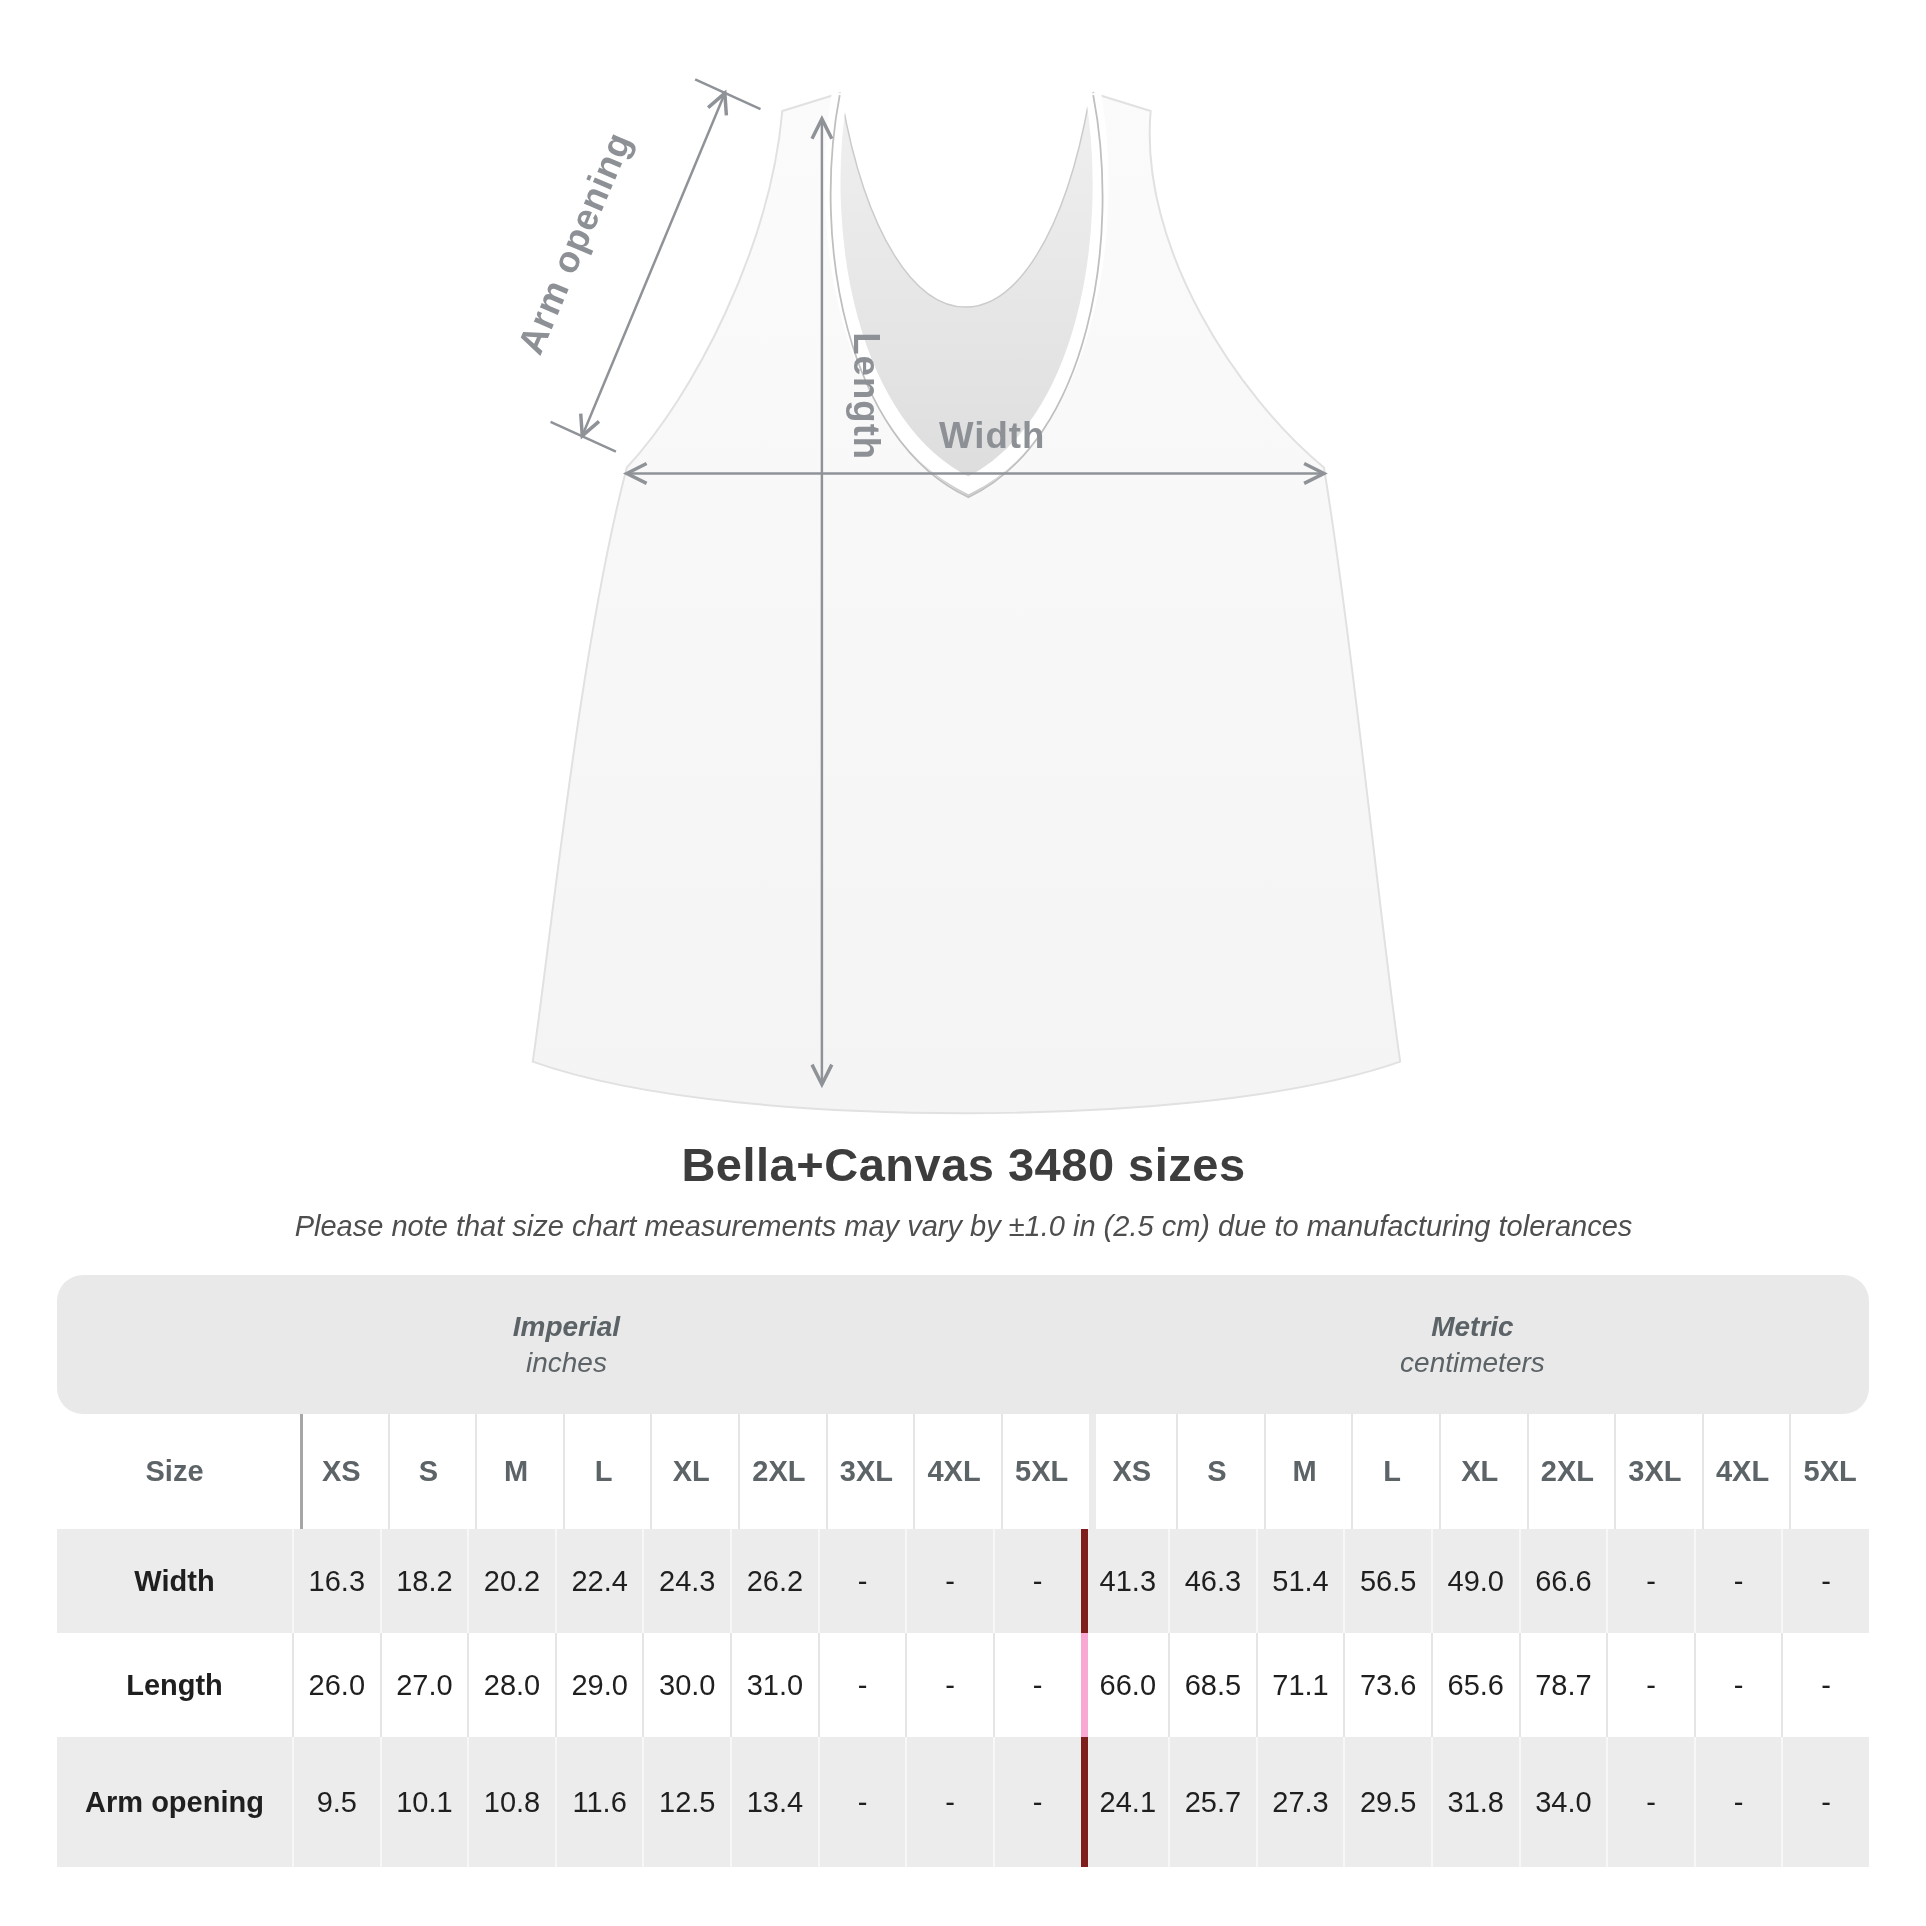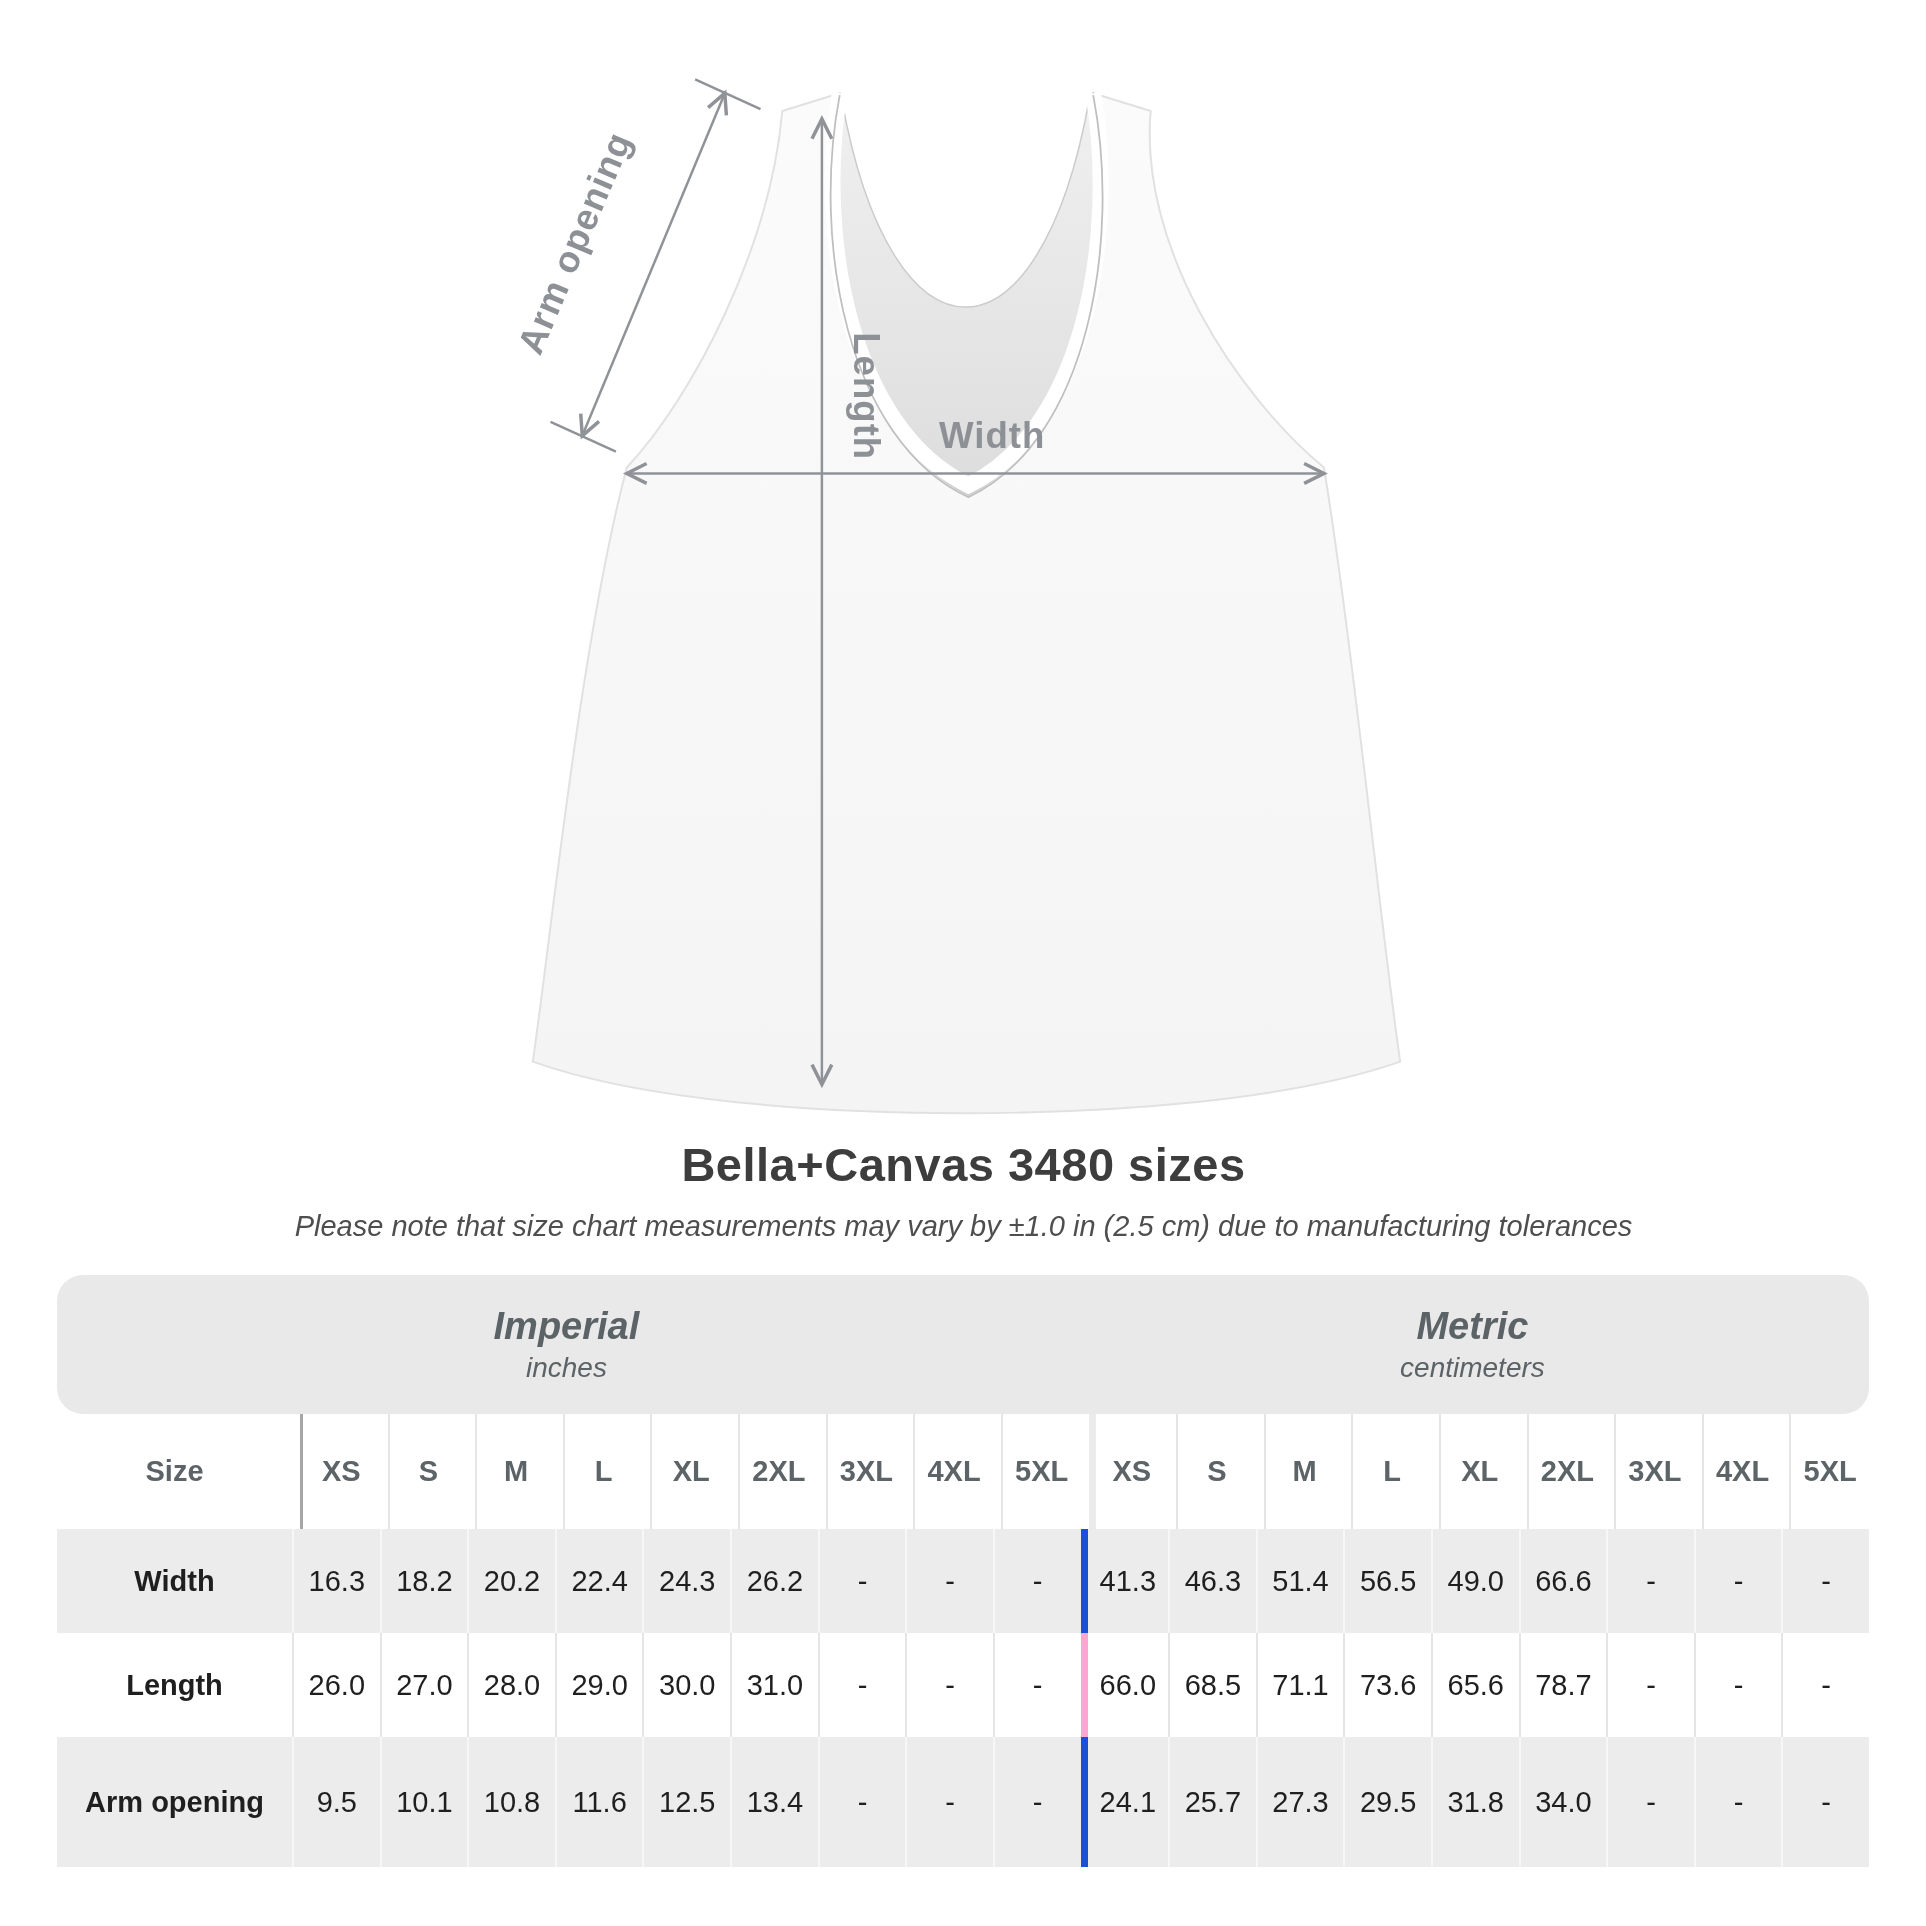--- a/index.html
+++ b/index.html
@@ -17,21 +17,21 @@
          font-size:29px;font-style:italic;color:#4e4e4e;}
 
   
   #size-table{position:absolute;left:57px;top:1275px;width:1812px;}
   .grid19{display:grid;grid-template-columns:235px repeat(18,1fr);}
 
   .band{height:139px;background:#e9e9ea;border-radius:26px;display:flex;overflow:hidden;}
   .band-half{display:flex;flex-direction:column;align-items:center;justify-content:center;}
   .band-half.imperial{width:56.23%;}
   .band-half.metric{width:43.77%;}
-  .band-title{font-size:38px;font-weight:bold;font-style:italic;color:#5c6367;}
+  .band-title{font-size:28px;font-weight:bold;font-style:italic;color:#5c6367;}
   .band-unit{font-size:28px;font-style:italic;color:#5c6367;margin-top:4px;}
 
   .trow .cell{display:flex;align-items:center;justify-content:center;
               font-size:29px;color:#1f1f1f;}
   #col-header{height:115px;background:#ffffff;gap:8px;}
   #col-header .cell{font-weight:bold;color:#5d6468;}
   .row-data{height:104px;}
   .row-data.last{height:130px;}
   .row-white{background:#ffffff;}
   .row-gray{background:#ececed;}
@@ -40,21 +40,21 @@
   .row-gray.last .cell{background:#ececed;}
   .rowlabel{font-weight:bold;color:#666c71;}
 
   
   #col-header .cell + .cell{border-left:2px solid #e5e5e5;}
   .row-white .cell + .cell{border-left:2px solid #e5e5e5;}
   .row-gray .cell + .cell{border-left:2px solid #f7f7f8;}
   #col-header .cell.first-data{border-left:3px solid #a6a6a6;}
   #col-header .cell.metric-start{border-left:7px solid #ebebeb;}
   .row-white .cell.metric-start{border-left:7px solid #f9a8d4;}
-  .row-gray .cell.metric-start{border-left:7px solid #1d4ed8;}
+  .row-gray .cell.metric-start{border-left:7px solid #7f1d1d;}
 </style>
 </head>
 <body>
 
 <div id="stage">
 
   <svg id="figure" viewBox="0 0 1946 1150" xmlns="http://www.w3.org/2000/svg">
     <defs>
       <linearGradient id="bodyGrad" x1="0" y1="0" x2="0" y2="1">
         <stop offset="0" stop-color="#fbfbfc"></stop>

